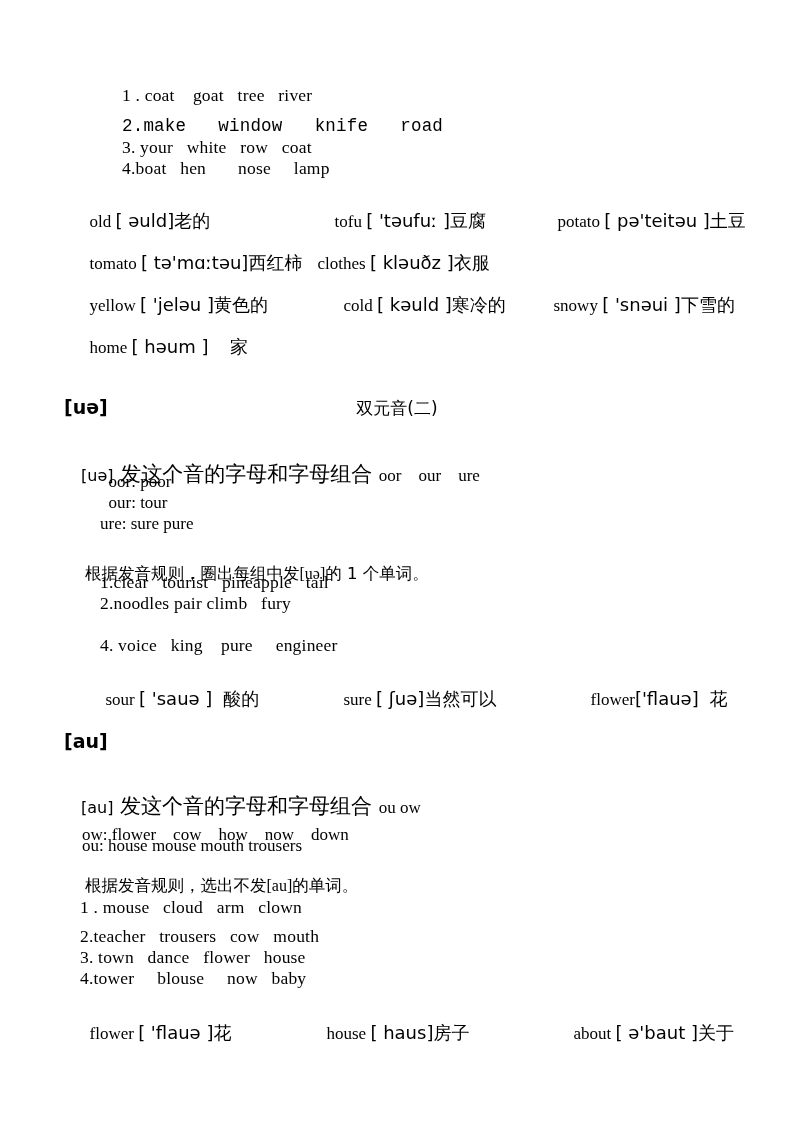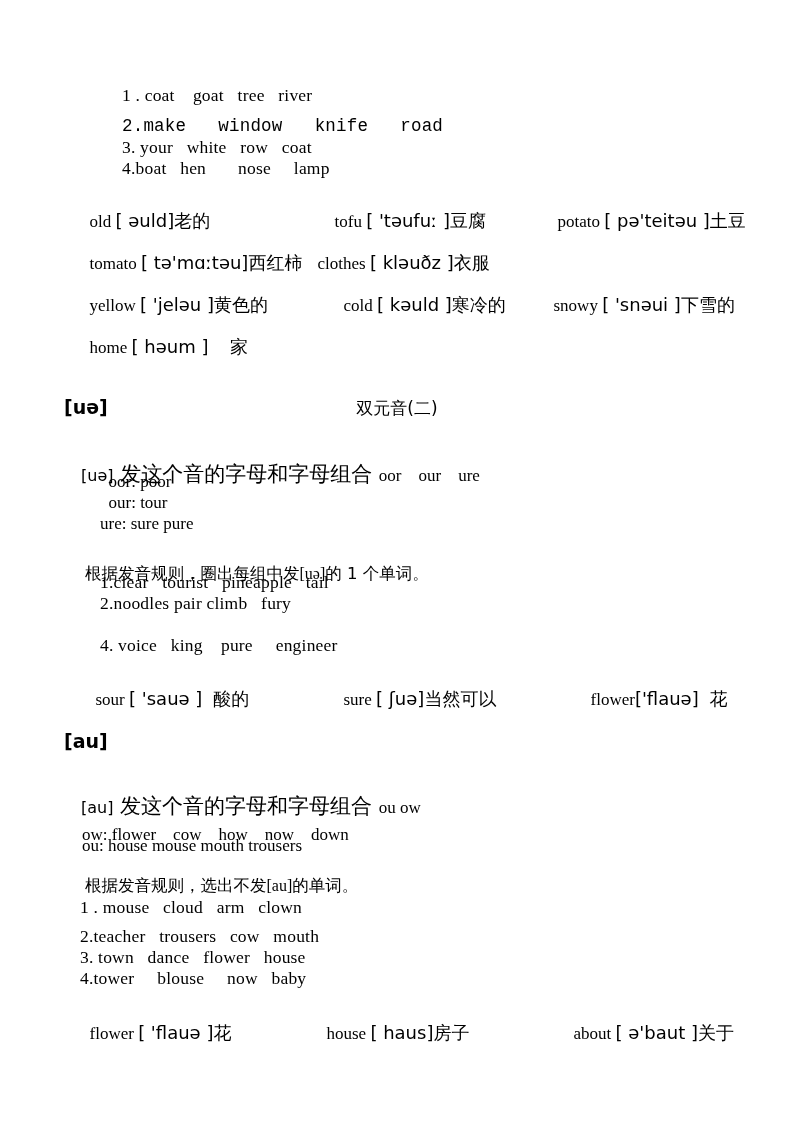--- a/index.html
+++ b/index.html
@@ -175,21 +175,21 @@
 
   <div class="instruction" style="top:544px;">
     <span>根据发音规则，圈出每组中发</span><span class="ipa">[uə]</span><span>的 1 个单词。</span>
   </div>
 
   <div class="grp-line" style="left:100px; top:572px;">1.clear   tourist   pineapple   tail</div>
   <div class="grp-line" style="left:100px; top:593px;">2.noodles pair climb   fury</div>
   <div class="grp-line" style="left:100px; top:635px;">4. voice   king    pure     engineer</div>
 
   <div class="vocab-row" style="top:667px;">
-    <div class="vocab-cell" style="left:6px;text-align:right;">
+    <div class="vocab-cell" style="left:16px;text-align:right;">
       <span>sour</span><span> </span><span class="ipa">[ 'sauə ]</span><span class="zh"> 酸的</span>
     </div>
     <div class="vocab-cell" style="left:254px;">
       <span>sure</span><span> </span><span class="ipa">[ ʃuə]</span><span class="zh">当然可以</span>
     </div>
     <div class="vocab-cell" style="left:501px;">
       <span>flower</span><span class="ipa">['flauə]</span><span class="zh"> 花</span>
     </div>
   </div>
 

